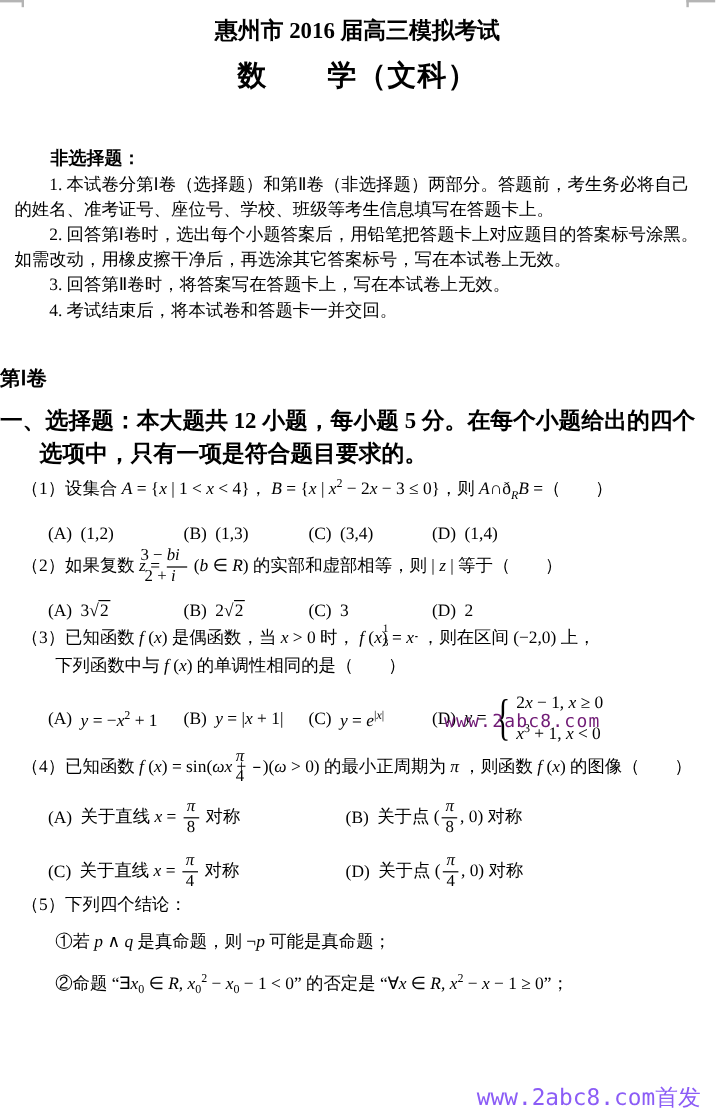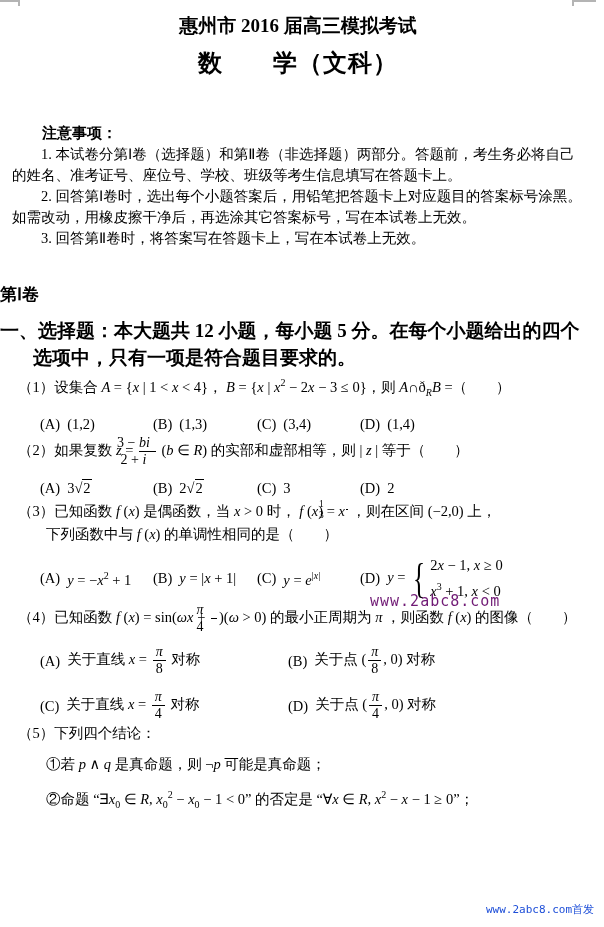--- a/index.html
+++ b/index.html
@@ -43,41 +43,42 @@
   .sqrt{white-space:nowrap;}
   .sqrt .rad{border-top:1px solid #000;padding:0 1px;}
   .cases{display:inline-flex;align-items:center;vertical-align:middle;}
   .cases .brace{font-size:42px;font-weight:400;line-height:46px;margin-right:1px;
                 transform:scaleX(0.6);font-family:"Liberation Serif", serif;}
   .cases .rows{display:inline-flex;flex-direction:column;line-height:21px;text-align:left;}
   .sub-item{margin:7px 0 0 0;padding-left:28px;line-height:24px;}
   
   .wm-center{position:absolute;left:370px;top:592px;font-family:"DejaVu Sans Mono", monospace;
              font-size:15px;color:#701a75;letter-spacing:1px;}
-  .wm-footer{position:absolute;right:2px;top:902px;font-family:"DejaVu Sans Mono", monospace;
-             font-size:11px;color:#1d4ed8;}
+  .wm-footer{position:absolute;right:12px;top:902px;font-family:"DejaVu Sans Mono", monospace;
+             font-size:19px;color:#8b5cf6;}
 </style>
 </head>
 <body>
 
 <div class="doc">
 
   <div class="mark ctl-h"></div>
   <div class="mark ctl-v"></div>
   <div class="mark ctr-h"></div>
   <div class="mark ctr-v"></div>
 
   <h1 class="t1">惠州市 2016 届高三模拟考试</h1>
   <h2 class="t2">数　　学（文科）</h2>
 
   <div class="notice">
-    <p class="notice-h">注意事项：</p>
+    <p class="notice-h">非选择题：</p>
     <p>1. 本试卷分第Ⅰ卷（选择题）和第Ⅱ卷（非选择题）两部分。答题前，考生务必将自己的姓名、准考证号、座位号、学校、班级等考生信息填写在答题卡上。</p>
     <p>2. 回答第Ⅰ卷时，选出每个小题答案后，用铅笔把答题卡上对应题目的答案标号涂黑。如需改动，用橡皮擦干净后，再选涂其它答案标号，写在本试卷上无效。</p>
     <p>3. 回答第Ⅱ卷时，将答案写在答题卡上，写在本试卷上无效。</p>
+    <p>4. 考试结束后，将本试卷和答题卡一并交回。</p>
   </div>
 
   <h3 class="kjuan">第Ⅰ卷</h3>
   <p class="intro">一、选择题：本大题共 12 小题，每小题 5 分。在每个小题给出的四个选项中，只有一项是符合题目要求的。</p>
 
   <div class="qwrap">
 
     <div class="q">
       <p class="stem">（1）设集合 <i>A</i> = {<i>x</i> | 1 &lt; <i>x</i> &lt; 4}， <i>B</i> = {<i>x</i> | <i>x</i><sup>2</sup> − 2<i>x</i> − 3 ≤ 0}，则 <i>A</i>∩ð<sub><i>R</i></sub><i>B</i> =（　　）</p>
       <div class="opts">

